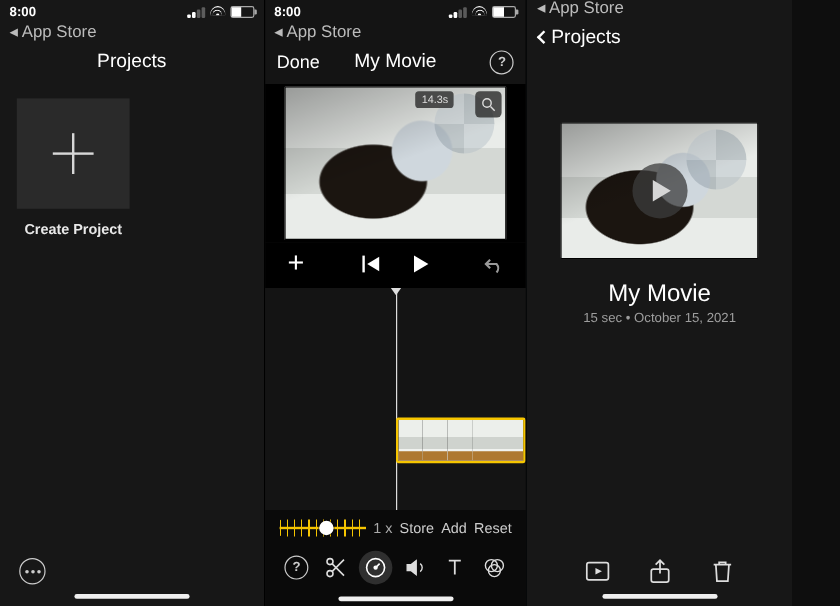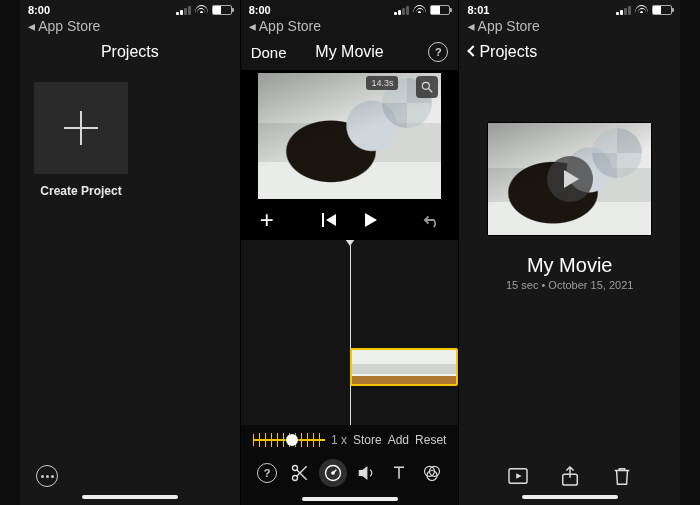--- a/index.html
+++ b/index.html
@@ -1,17 +1,17 @@
 <!DOCTYPE html>
 <html><head>
 <meta charset="utf-8">
 <style>
   * { box-sizing: border-box; margin: 0; padding: 0; font-family: -apple-system, "Helvetica Neue", Arial, sans-serif; }
   html,body { background:#0e0e0e; }
-  .wrap { width:660px; height:505px; background:#0c4a6e; display:flex; position:relative; overflow:hidden;margin-left:20px;}
+  .wrap { width:660px; height:505px; background:#0c4a6e; display:flex; position:relative; overflow:hidden;}
   .pane { position:relative; height:100%; background:#1b1b1b; color:#fff; display:flex; flex-direction:column; }
   .pane.left { width:233px; background:#171717;}
   .pane.mid  { width:233px; border-left:1px solid #000; border-right:1px solid #000; background:#141414;}
   .pane.right{ width:234px; background:#171717;}
 
   
   .status { height:20px; padding:0 8px; display:flex; align-items:center; font-size:11px; color:#fff; }
   .status .time { font-weight:600; }
   .status .sp { flex:1; }
   .status .sigs { display:flex; align-items:center; gap:4px; }
@@ -281,38 +281,20 @@
               <circle cx="15" cy="10" r="6"></circle>
               <circle cx="12" cy="15" r="6"></circle>
             </svg>
         </div>
       </div>
       <div class="home-ind"></div>
     </div>
   </div>
 
   <div class="pane right">
-    <div class="status">
-      <span class="time">8:01</span>
-      <span class="sp"></span>
-      <span class="sigs">
-        <span class="dots">
-            <i class="on" style="height:3px"></i>
-            <i class="on" style="height:5px"></i>
-            <i style="height:7px"></i>
-            <i style="height:9px"></i>
-          </span>
-        <span class="wifi">
-            <span></span>
-          </span>
-        <span class="batt">
-            <i></i>
-          </span>
-      </span>
-    </div>
     <div class="back-app">◂ App Store</div>
     <div class="title-row" style="justify-content:flex-start; padding-left:10px;">
       <span style="display:flex;align-items:center;">
         <span class="chev"></span>
         <span>Projects</span>
       </span>
     </div>
 
     <div class="poster">
       <div class="thumb">

